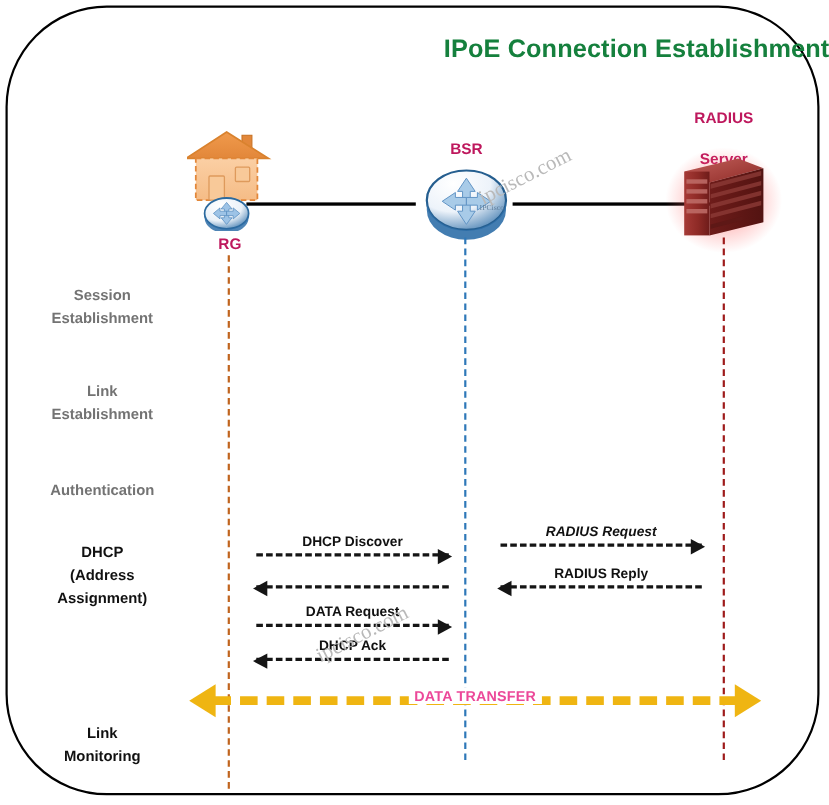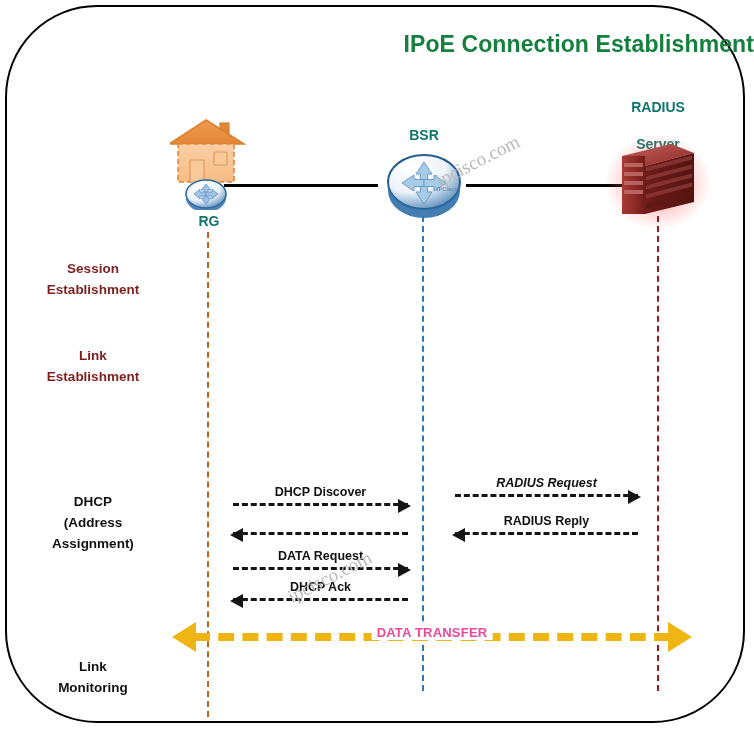--- a/index.html
+++ b/index.html
@@ -45,30 +45,30 @@
   
   .stage {
     position: absolute;
     width: 170px;
     left: 8px;
     text-align: center;
     font-size: 13.5px;
     font-weight: bold;
     line-height: 21px;
   }
-  .stage.muted { color: #7f1d1d; }
+  .stage.muted { color: #737373; }
   .stage.dark  { color: #111111; }
 
   
   .node-label {
     position: absolute;
     text-align: center;
     font-size: 14px;
     font-weight: bold;
-    color: #0f766e;
+    color: #be185d;
     line-height: 18px;
   }
 
   
   .link-line {
     position: absolute;
     height: 3px;
     background: #000000;
     top: 184px;
   }
@@ -312,20 +312,23 @@
   <div class="stage muted" style="top:258px;">
     <div>Session</div>
     <div>Establishment</div>
   </div>
 
   <div class="stage muted" style="top:345px;">
     <div>Link</div>
     <div>Establishment</div>
   </div>
 
+  <div class="stage muted" style="top:435px;">
+    <div>Authentication</div>
+  </div>
 
   <div class="stage dark" style="top:491px;">
     <div>DHCP</div>
     <div>(Address</div>
     <div>Assignment)</div>
   </div>
 
   <div class="stage dark" style="top:656px;">
     <div>Link</div>
     <div>Monitoring</div>

